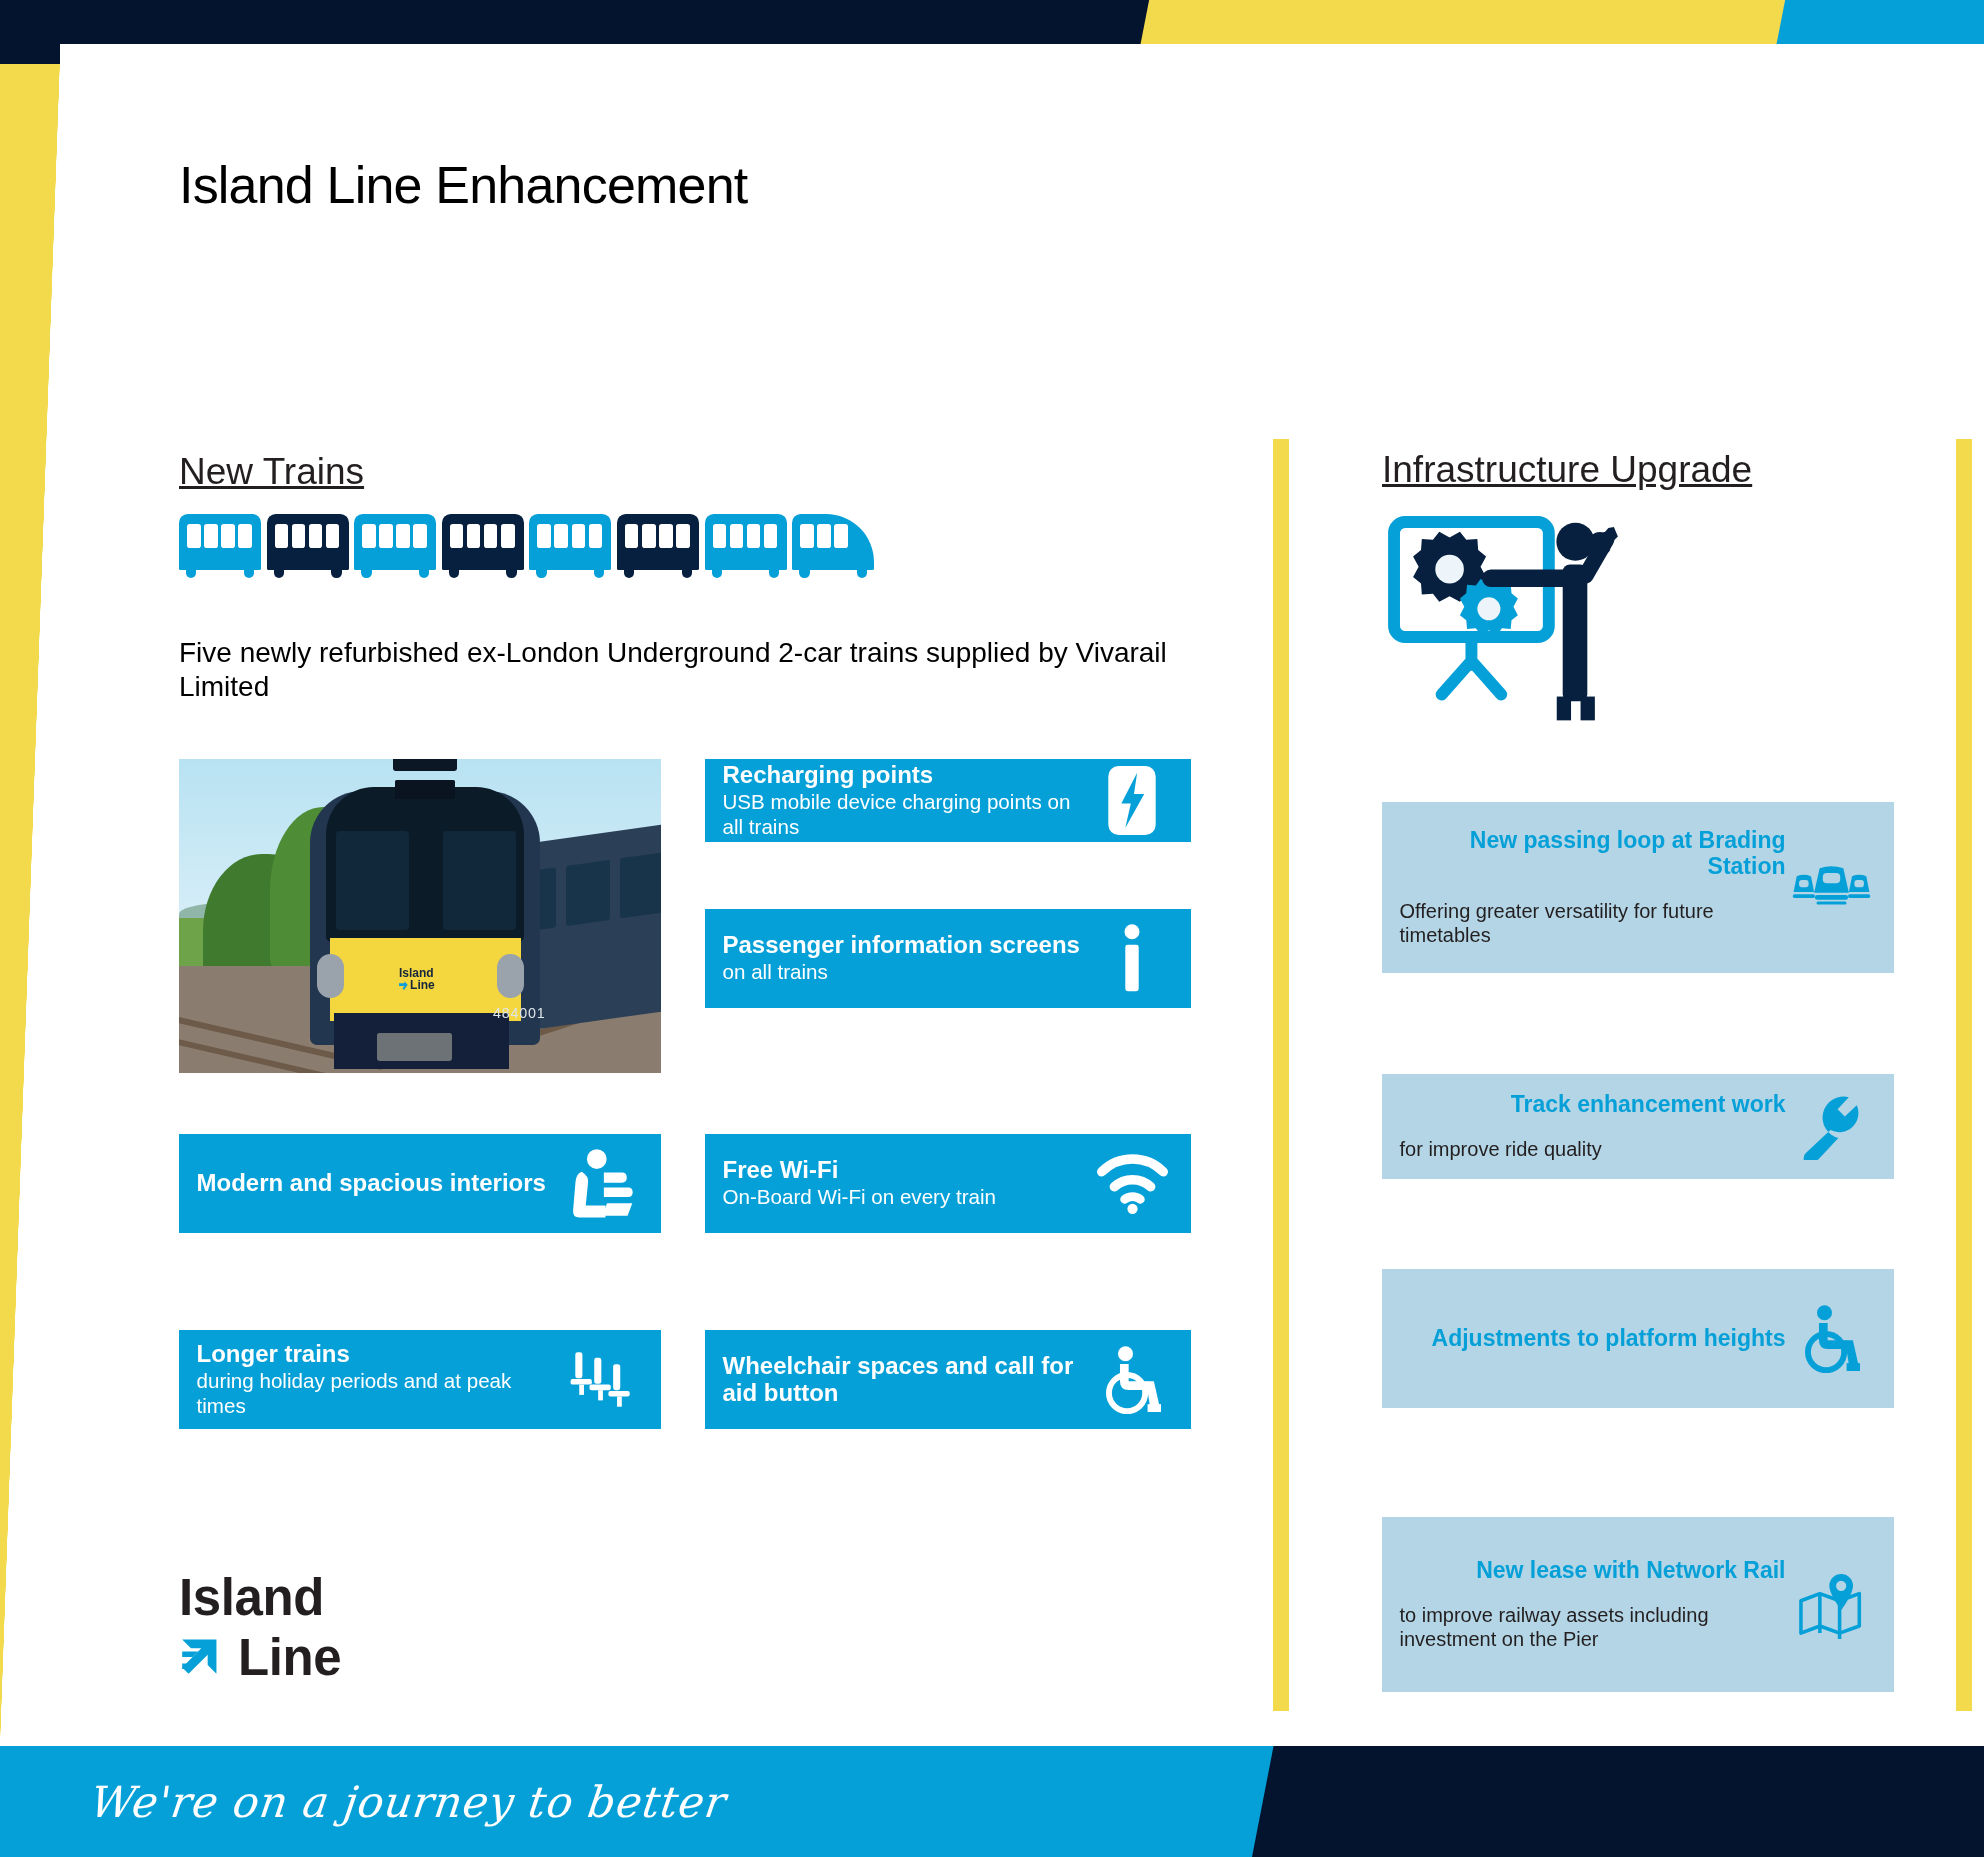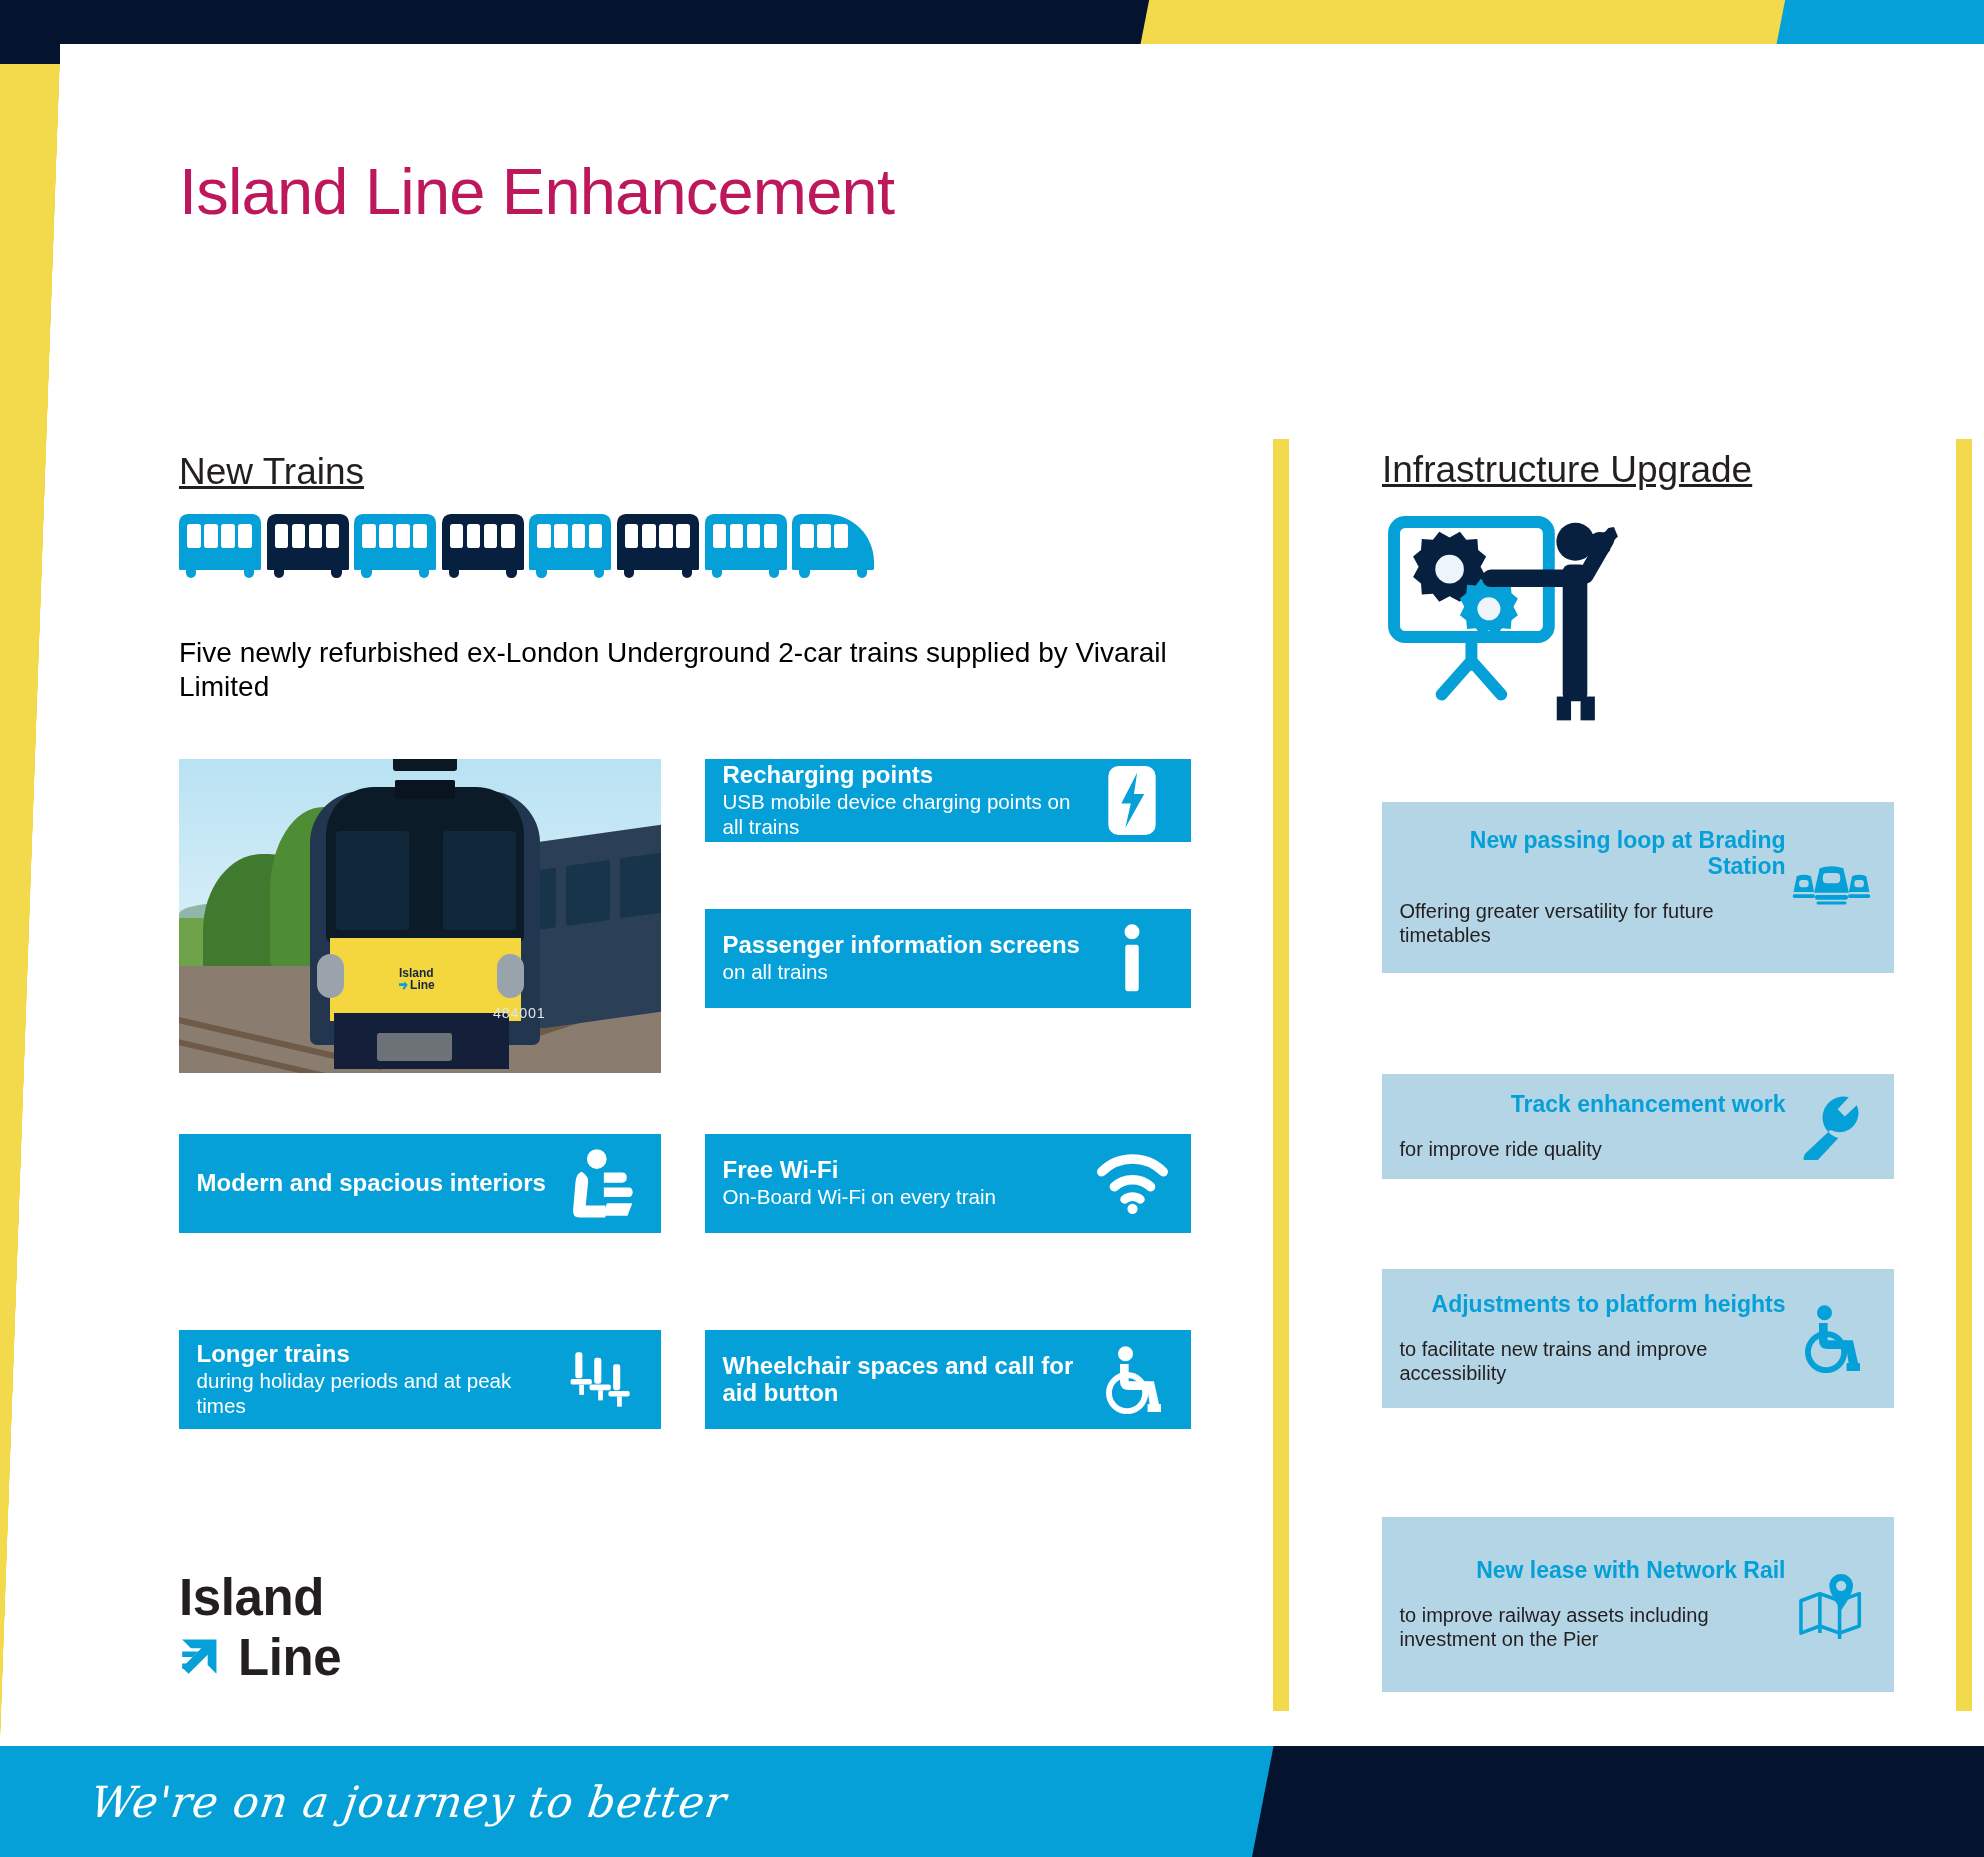--- a/index.html
+++ b/index.html
@@ -44,21 +44,21 @@
   
   .sheet {
     position: absolute; left: 60px; top: 44px;
     width: 2469px; height: 1667px;
     background: #ffffff; overflow: hidden;
   }
 
   
   .title {
     position: absolute; left: 119px; top: 115px;
-    font-size: 65px; font-weight: 400; color: #be185d;
+    font-size: 52px; font-weight: 400; color: #000000;
     letter-spacing: -0.8px; line-height: 1;
   }
   .subtitle {
     position: absolute; left: 119px; top: 258px;
     font-size: 40px; font-weight: bold; color: #06a0d8; line-height: 1;
   }
 
   
   .col-head {
     position: absolute; font-size: 37px; font-weight: 400; color: #231f20;
@@ -521,21 +521,20 @@
     <div class="ico">
       <svg width="62" height="66" viewBox="0 0 155 165">
         <path d="M122 8 l-28 30 l18 18 l30 -28 a48 48 0 0 1 -66 62 l-62 58 a17 17 0 0 0 0 24 a17 17 0 0 0 24 0 l58 -62 a48 48 0 0 1 26 -102 z" fill="#06a0d8"></path>
       </svg>
     </div>
   </div>
 
   <div class="icard" id="icard-platform">
     <div class="txt">
       <div class="ttl">Adjustments to platform heights</div>
-      <div class="sub">to facilitate new trains and improve accessibility</div>
     </div>
     <div class="ico">
       <svg width="66" height="69" viewBox="0 0 165 175">
         <circle cx="66" cy="22" r="19" fill="#06a0d8"></circle>
         <path d="M52 48 h22 v44 h48 v22 h-48 q-22 0 -22 -22 z" fill="#06a0d8"></path>
         <path d="M118 92 h20 l14 62 h-24 z" fill="#06a0d8"></path>
         <path d="M122 150 h34 v20 h-34 z" fill="#06a0d8"></path>
         <circle cx="70" cy="122" r="46" stroke="#06a0d8" stroke-width="15" fill="none"></circle>
       </svg>
     </div>

